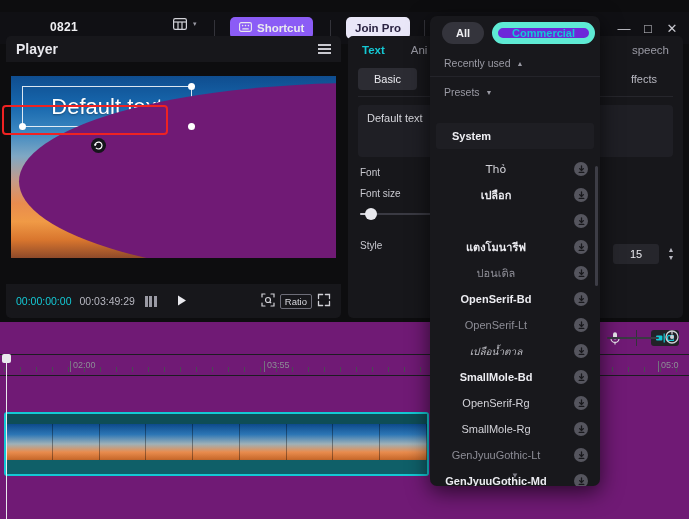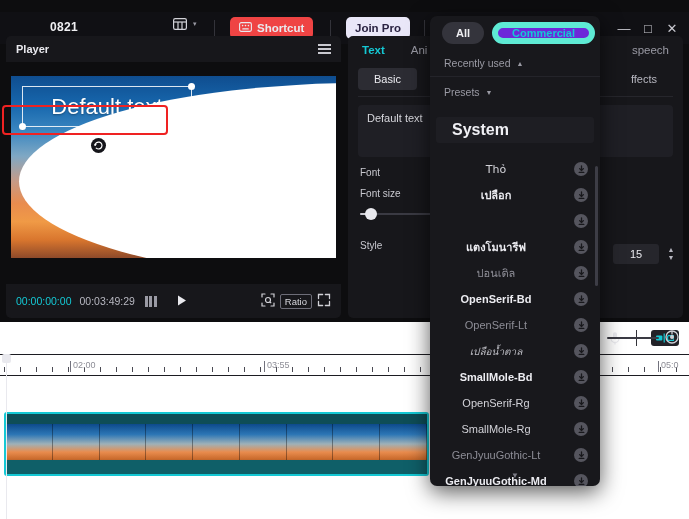--- a/index.html
+++ b/index.html
@@ -16,35 +16,35 @@
     background:#101014; display:flex; align-items:center;
   }
   .proj-title{ position:absolute; left:50px; top:8px; font-size:12px; font-weight:bold; color:#efeff2; letter-spacing:.3px; }
   .tb-group{ position:absolute; display:flex; align-items:center; }
   .ico-btn{ display:flex; align-items:center; gap:3px; cursor:pointer; }
   .sep{ width:1px; height:16px; background:#33333a; }
   .pill{
     display:flex; align-items:center; gap:5px; height:22px; padding:0 9px;
     border-radius:5px; font-size:11.5px; font-weight:bold; cursor:pointer; white-space:nowrap;
   }
-  .pill-dark{ background:#ef4444; color:#e9e9ee; }
+  .pill-dark{ background:#8b5cf6; color:#e9e9ee; }
   .pill-join{ background:#e9e7f8; color:#2a2342; }
   .pill-share{ background:#1d1d22; color:#e9e9ee; }
   .pill-export{ background:#14c8d4; color:#04343a; }
   .wbtn{ width:22px; height:20px; display:flex; align-items:center; justify-content:center;
          color:#c9c9d0; font-size:13px; cursor:pointer; }
   .caret{ font-size:7px; color:#9a9aa4; }
 
   
   .player{
     position:absolute; left:6px; top:36px; width:335px; height:282px;
     background:#17171b; border-radius:5px; overflow:hidden;
   }
   .player-head{ height:26px; display:flex; align-items:center; padding:0 10px; justify-content:space-between; }
-  .player-head .ttl{ font-size:11px; font-weight:bold; color:#e9e9ee; }
+  .player-head .ttl{ font-size:14px; font-weight:bold; color:#e9e9ee; }
   .hamb{ display:flex; flex-direction:column; gap:2.5px; cursor:pointer; }
   .hamb i{ display:block; width:13px; height:1.6px; background:#c9c9d0; }
   .stage{ position:absolute; left:0; top:26px; width:335px; height:222px; background:#0d0d0f; display:flex; align-items:center; justify-content:center; }
   .video{
     position:relative; width:325px; height:182px; margin-top:-12px;
     background:linear-gradient(to bottom,
       #0f4d8f 0%, #1767ad 16%, #3a86c0 30%, #7fa8c4 44%,
       #c79a86 58%, #e98c4e 70%, #f09a46 80%, #d9762e 90%, #8e4a2a 100%);
     overflow:hidden;
   }
@@ -103,39 +103,39 @@
   }
   .dd-filters{ height:34px; display:flex; align-items:center; gap:8px; padding:0 12px; }
   .chip{ height:22px; padding:0 14px; border-radius:11px; display:flex; align-items:center;
          font-size:11px; font-weight:bold; cursor:pointer; }
   .chip.all{ background:#34343c; color:#efeff2; }
   .chip.comm{ background:#6d28d9; color:#14c8d4; border:6px solid #5eead4;text-align:right; }
   .dd-sec{ height:26px; display:flex; align-items:center; gap:6px; padding:0 14px; font-size:10.5px; color:#9a9aa4; cursor:pointer; }
   .dd-sec .tri{ font-size:7px; }
   .dd-line{ height:1px; background:#24242a; margin:0 0 2px; }
   .dd-sys{
-    position:relative; margin:12px 6px; height:26px; display:flex; align-items:center; padding-left:16px;
-    background:#1e1e23; border-radius:3px; font-size:16px; font-weight:bold; color:#f0f0f4; cursor:pointer;
+    position:relative; margin:18px 6px; height:26px; display:flex; align-items:center; padding-left:16px;
+    background:#1e1e23; border-radius:3px; font-size:11px; font-weight:bold; color:#f0f0f4; cursor:pointer;
   }
   .hl{ position:absolute; left:2px; top:105px; width:166px; height:30px; border:2px solid #ef2222; border-radius:4px; pointer-events:none; z-index:55; }
   .dd-list{ position:absolute; left:0; top:140px; width:170px; height:320px; }
   .frow2{ height:26px; display:flex; align-items:center; position:relative; cursor:pointer; }
   .fname{ width:132px; text-align:center; font-size:11px; color:#d2d2d8; white-space:nowrap; overflow:hidden; }
   .fname.bold{ font-weight:bold; color:#ececf1; }
   .fname.thin{ color:#8d8d96; }
   .fname.script{ font-family:"DejaVu Serif",serif; font-style:italic; font-size:10px; color:#bdbdc4; }
   .fname.thai{ font-family:"DejaVu Sans",sans-serif; }
   .dl{ position:absolute; right:12px; width:14px; height:14px; border-radius:50%; background:#55555e;
        display:flex; align-items:center; justify-content:center; }
   .dl svg{ width:9px; height:9px; }
   .dd-more{ position:absolute; left:0; bottom:6px; width:170px; text-align:center; color:#7b7b85; font-size:8px; }
   .dd-scroll{ position:absolute; right:2px; top:150px; width:3px; height:120px; background:#3d3d46; border-radius:2px; }
 
   
-  .tl{ position:absolute; left:0; top:322px; width:689px; height:197px; background:#ffffff; }
+  .tl{ position:absolute; left:0; top:322px; width:689px; height:197px; background:#701a75; }
   .tl-tools{ height:32px; display:flex; align-items:center; justify-content:flex-end; gap:14px; padding:0 10px; }
   .tool{ position:relative; cursor:pointer; display:flex; align-items:center; }
   .badge{ position:absolute; right:-3px; top:-2px; width:6px; height:6px; border-radius:50%; background:#14c8d4; }
   .tool.split{ background:#222228; border-radius:3px; padding:3px 5px; }
   .zoomwrap{ position:absolute; right:10px; top:8px; display:flex; align-items:center; gap:6px; }
   .ztrack{ width:52px; height:2px; background:#3a3a43; border-radius:2px; }
   .ruler{ position:absolute; left:0; top:32px; width:689px; height:22px; border-top:1px solid #1c1c22; border-bottom:1px solid #1c1c22; }
   .tick{ position:absolute; top:12px; width:1px; height:5px; background:#4a4a53; }
   .tickM{ position:absolute; top:6px; width:1px; height:11px; background:#72727d; }
   .rlab{ position:absolute; top:5px; font-size:9px; color:#8d8d96; }

